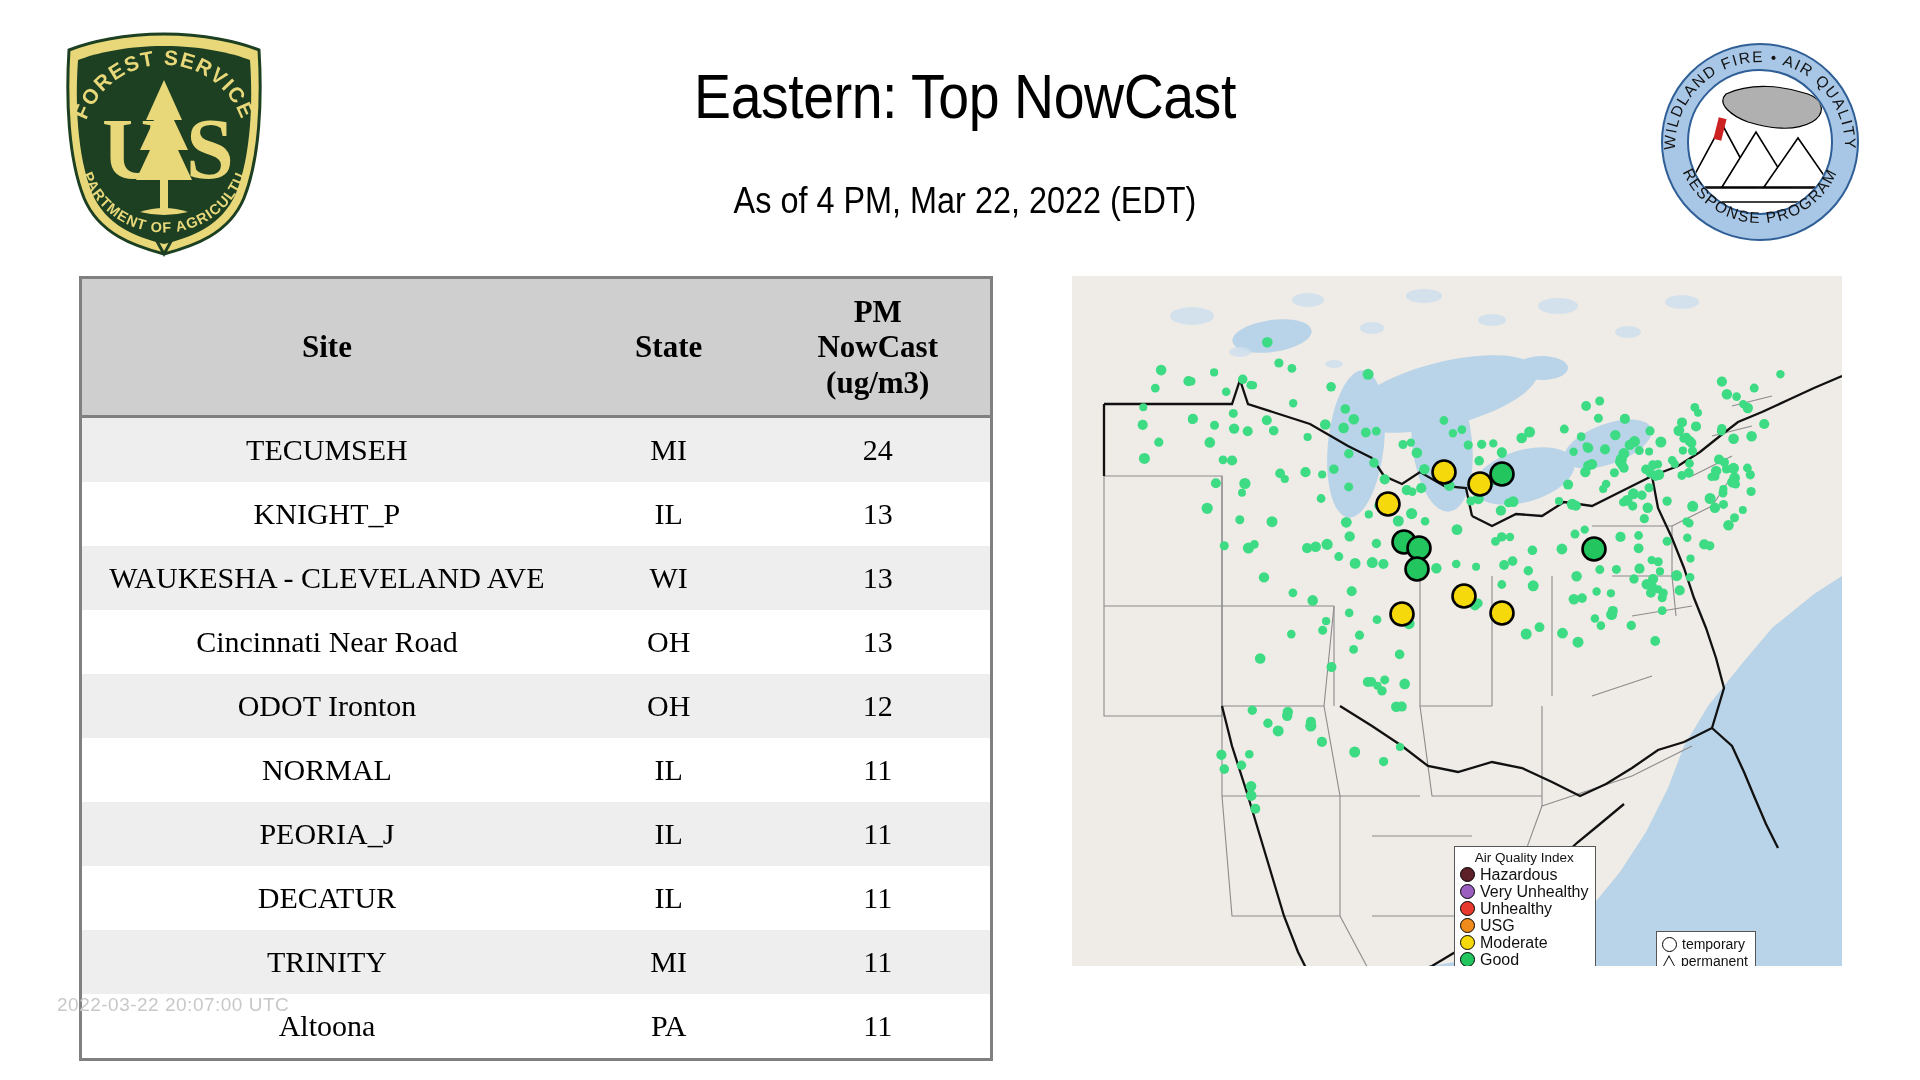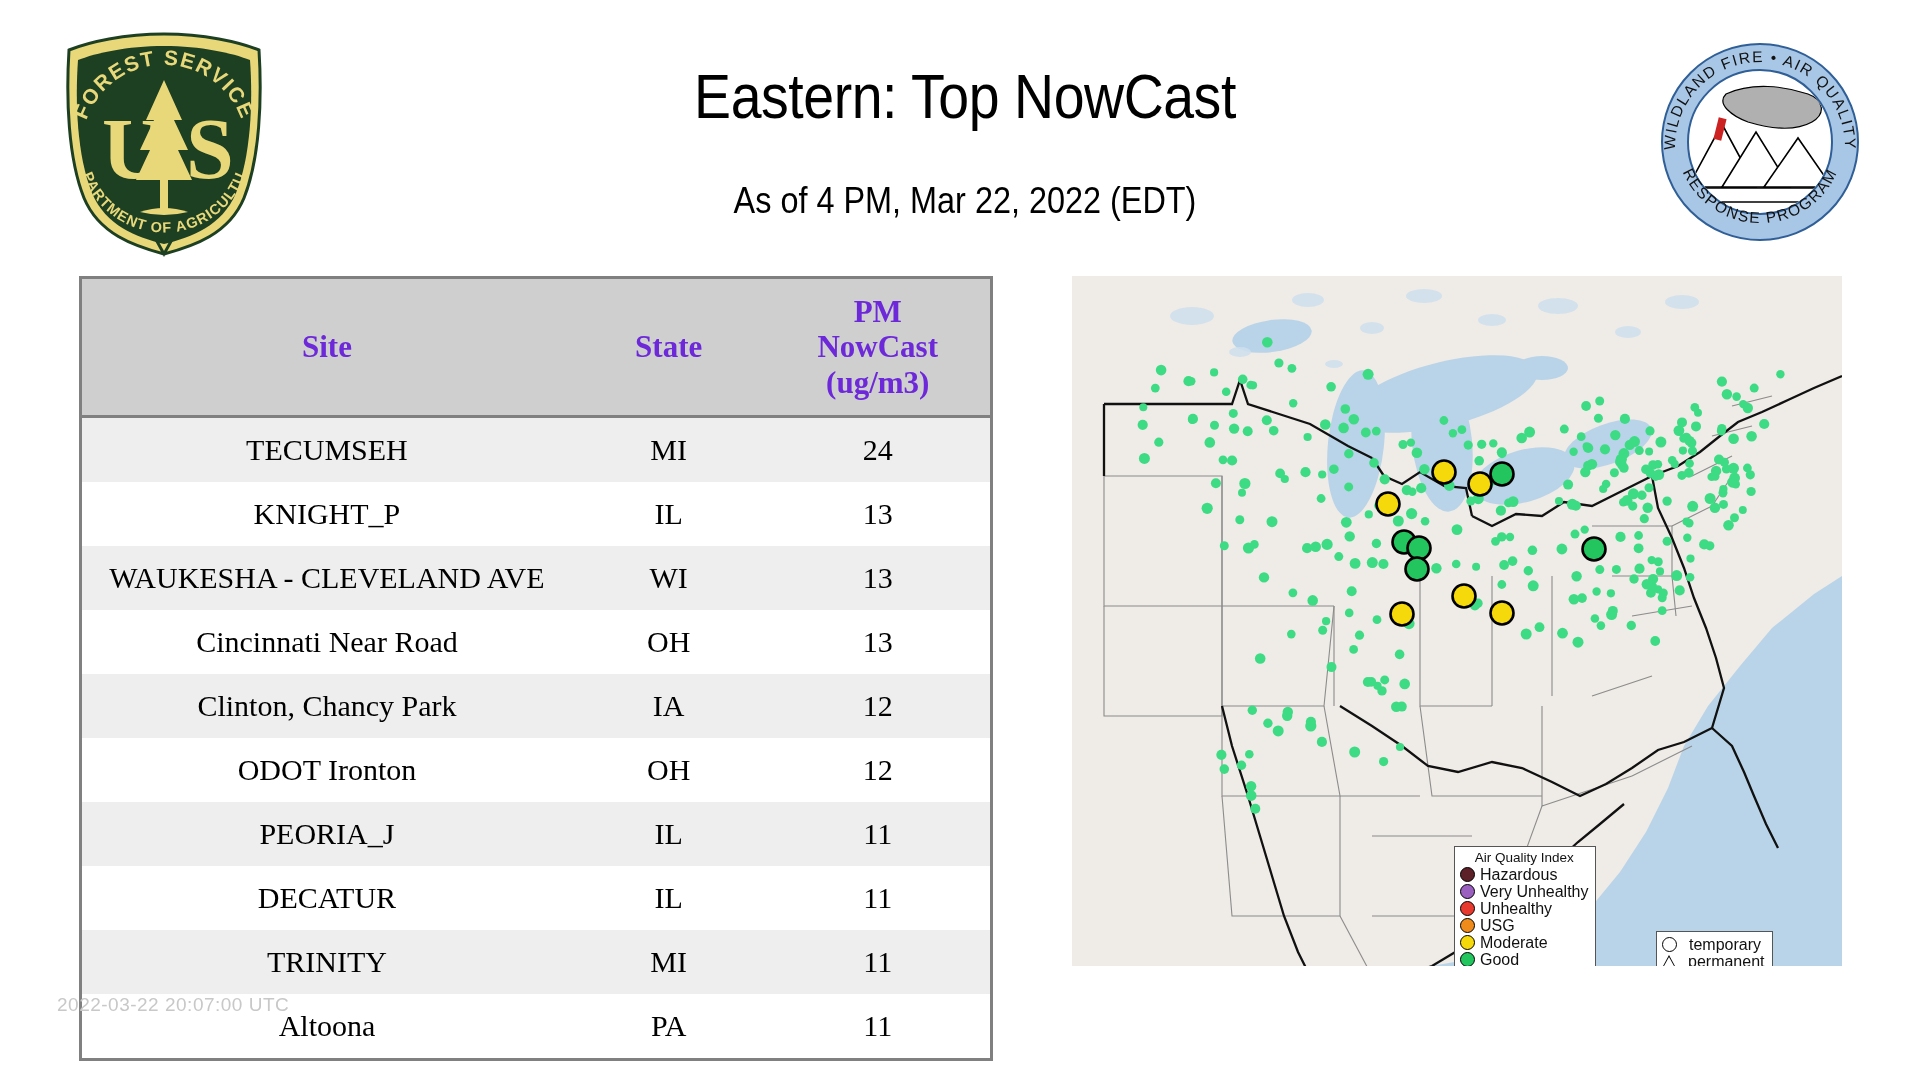--- a/index.html
+++ b/index.html
@@ -53,21 +53,21 @@
     background: #fff;
   }
   table.aqi {
     border-collapse: collapse;
     width: 100%;
     font-family: "Liberation Serif", serif;
     table-layout: fixed;
   }
   table.aqi th {
     background: #cfcfcf;
-    color: #6d28d9;
+    color: #000000;
     font-weight: bold;
     font-size: 31px;
     text-align: center;
     padding: 6px 4px;
     border-bottom: 3px solid #808080;
     line-height: 1.13;
     vertical-align: middle;
     height: 124px;
   }
   table.aqi th.c-site  { width: 54.5%; margin-left: 40px; }
@@ -116,21 +116,21 @@
   #aqi-legend .lg-title { font-size: 13.5px; text-align: center; margin-bottom: 1px; }
   #aqi-legend .lg-row { display: flex; align-items: center; height: 17px; }
   #aqi-legend .swatch {
     width: 13px; height: 13px; border-radius: 50%;
     border: 1.4px solid #000; margin-right: 5px; flex: none;
   }
   #aqi-legend .lg-label { font-size: 16px; line-height: 15px; white-space: nowrap; }
 
   #type-legend { left: 584px; top: 655px; padding: 4px 7px 4px 5px; }
   #type-legend .lg-row { display: flex; align-items: center; height: 17px; }
-  #type-legend .lg-label { font-size: 16px; line-height: 15px; white-space: nowrap; margin-left: 12px; }
+  #type-legend .lg-label { font-size: 14px; line-height: 15px; white-space: nowrap; margin-left: 5px; }
   .glyph-circle {
     width: 13px; height: 13px; border-radius: 50%;
     border: 1.6px solid #000; background: #fff; flex: none;
   }
   .glyph-tri {
     width: 0; height: 0; flex: none;
     border-left: 7.5px solid transparent;
     border-right: 7.5px solid transparent;
     border-bottom: 13px solid #000;
     position: relative;
@@ -228,28 +228,28 @@
             <td>WAUKESHA - CLEVELAND AVE</td>
             <td>WI</td>
             <td>13</td>
           </tr>
           <tr>
             <td>Cincinnati Near Road</td>
             <td>OH</td>
             <td>13</td>
           </tr>
           <tr>
-            <td>Clinton, Chancy Park</td>
-            <td>IA</td>
-            <td>12</td>
-          </tr>
-          <tr>
             <td>ODOT Ironton</td>
             <td>OH</td>
             <td>12</td>
+          </tr>
+          <tr>
+            <td>NORMAL</td>
+            <td>IL</td>
+            <td>11</td>
           </tr>
           <tr>
             <td>PEORIA_J</td>
             <td>IL</td>
             <td>11</td>
           </tr>
           <tr>
             <td>DECATUR</td>
             <td>IL</td>
             <td>11</td>

